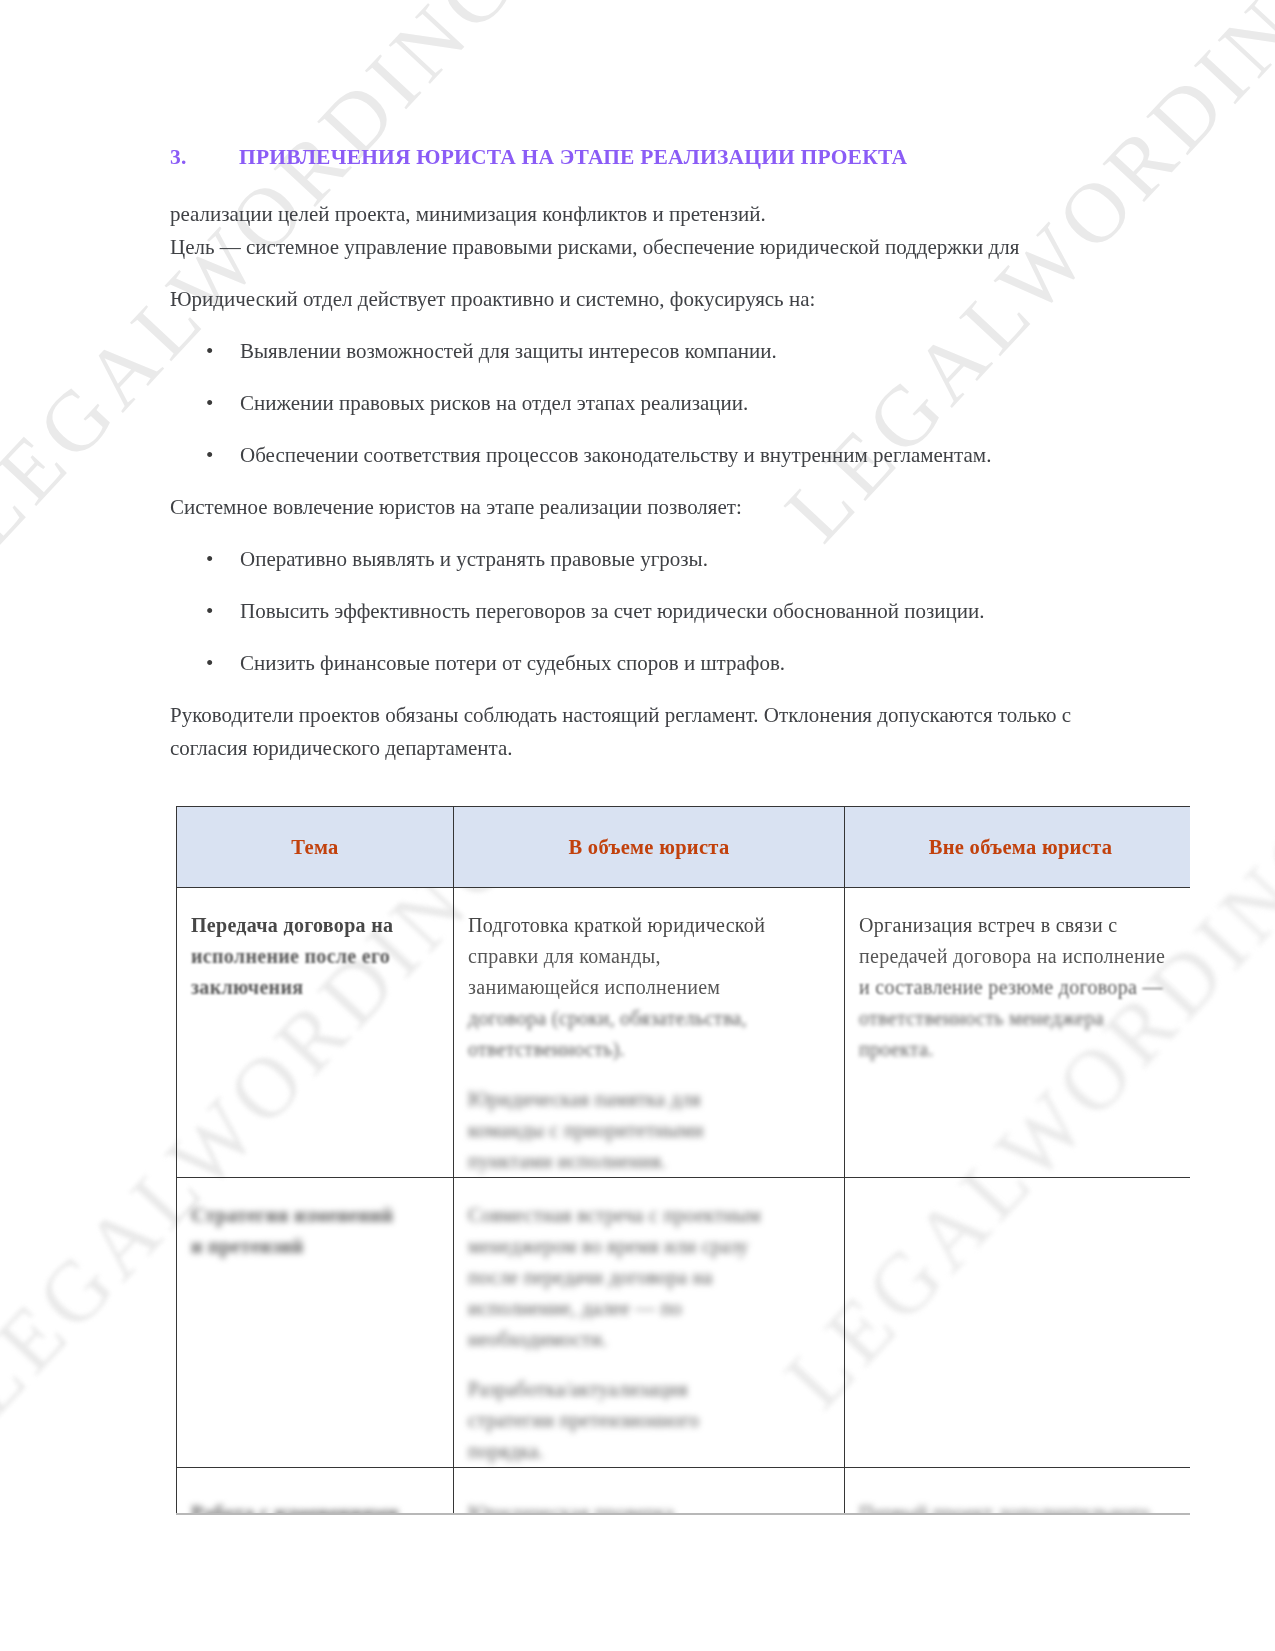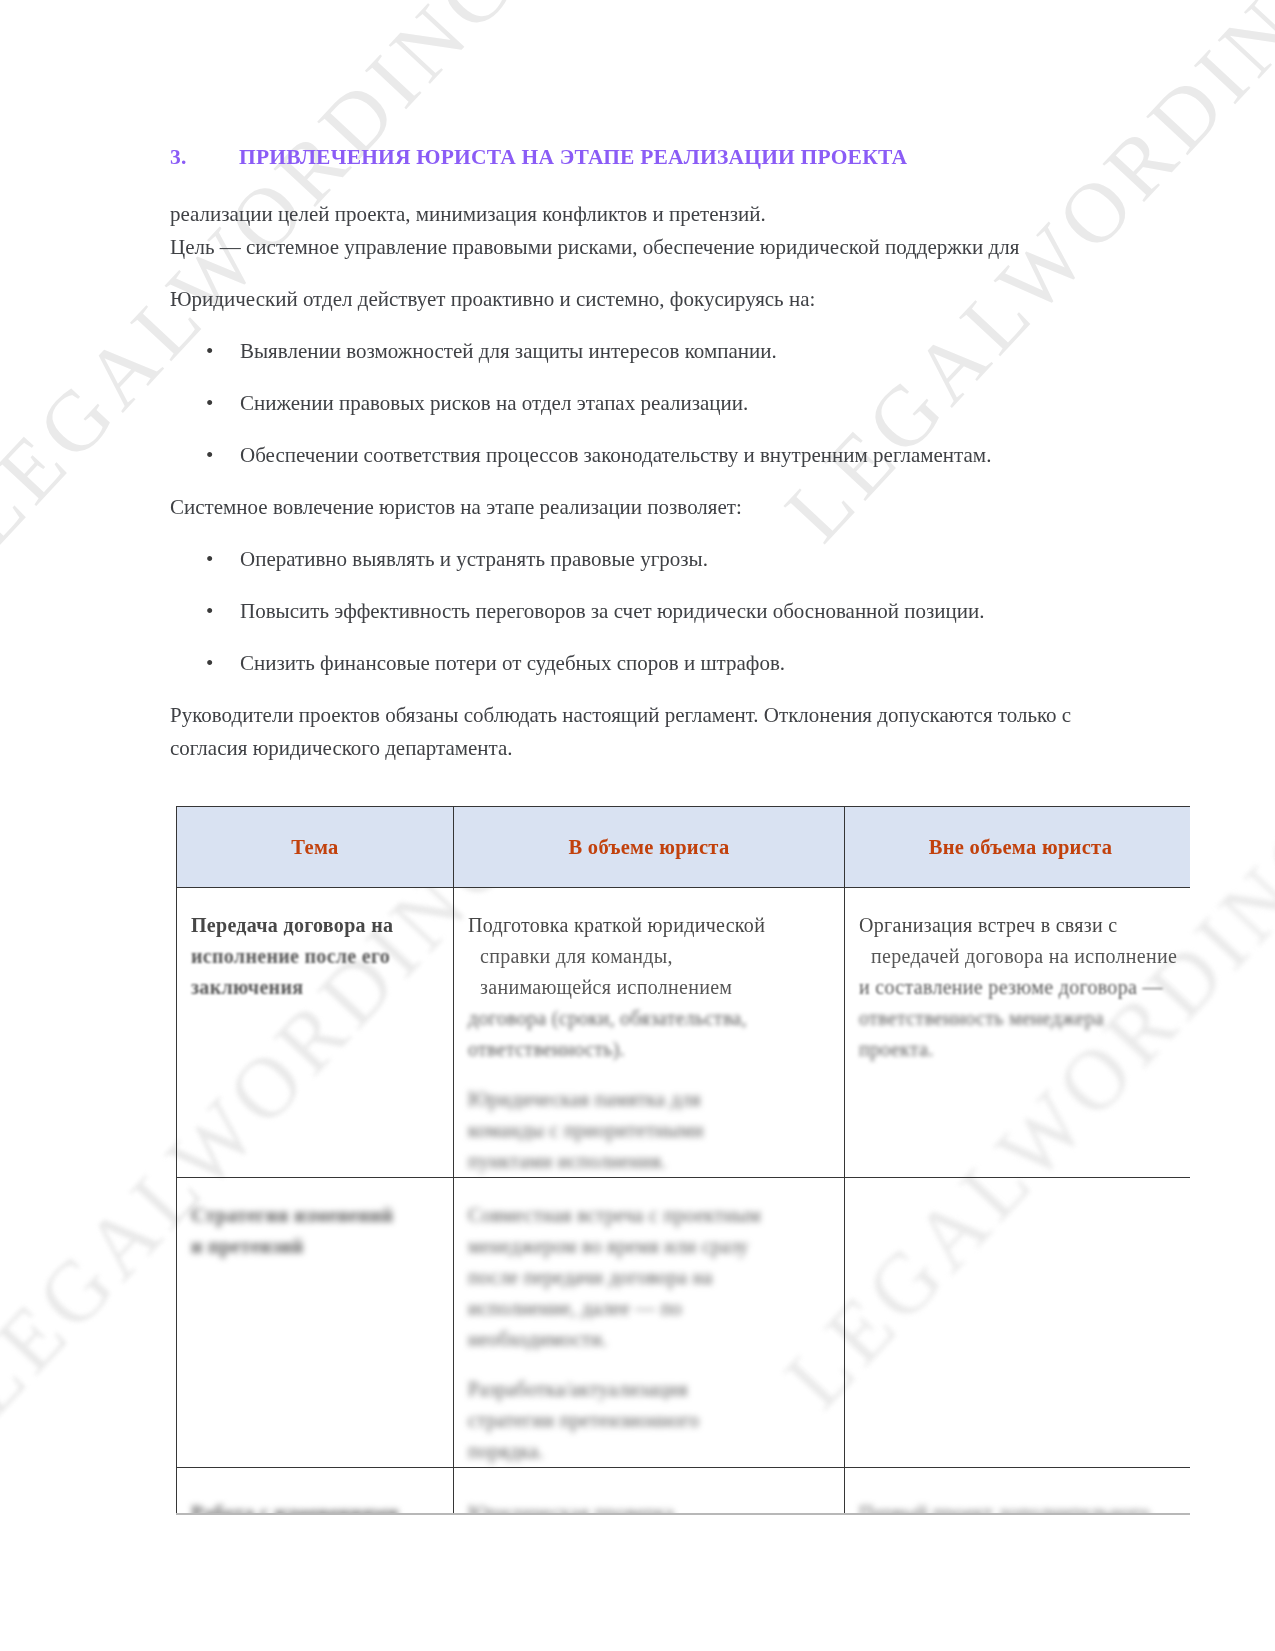--- a/index.html
+++ b/index.html
@@ -92,21 +92,21 @@
     font-size:20px;line-height:31px;color:#474747;
     letter-spacing:0.3px;
   }
   tr.r0{height:286px;}
   tr.r1{height:290px;}
   tr.r2 td{padding-top:30px;}
   td.topic{font-weight:bold;color:#333333;}
   .cellp + .cellp{margin-top:19px;}
   
   .b0{}
-  .b1{filter:blur(0.6px);color:#565656;margin-left:12px;}
+  .b1{filter:blur(0.6px);color:#565656;}
   .b2{filter:blur(1.2px);color:#585858;}
   .b3{filter:blur(2.1px);color:#5a5a5a;}
   .b4{filter:blur(3px);color:#5c5c5c;}
 </style>
 </head>
 <body>
 
 <div class="page">
 
   <div class="wm tl">LEGALWORDING</div>

